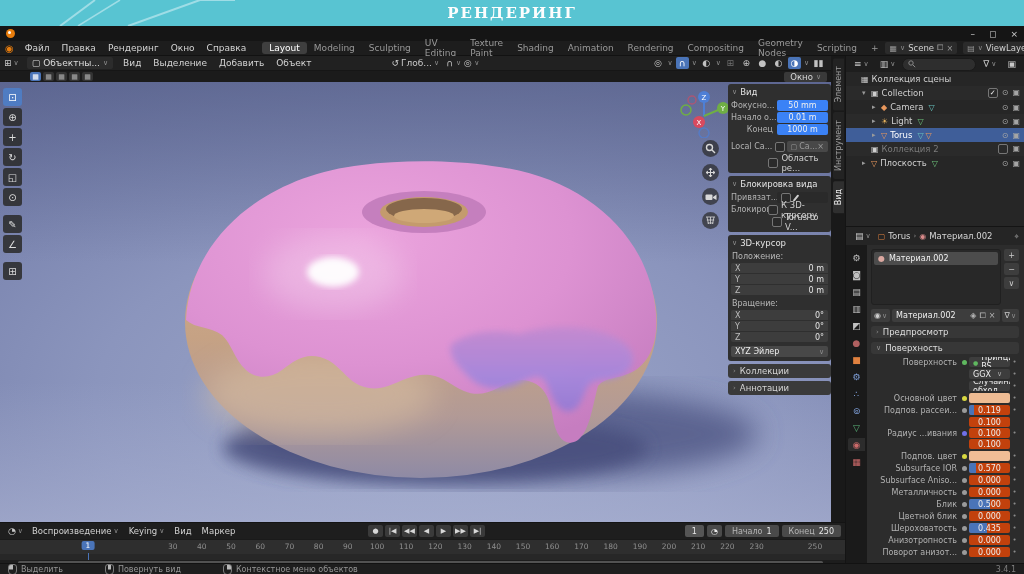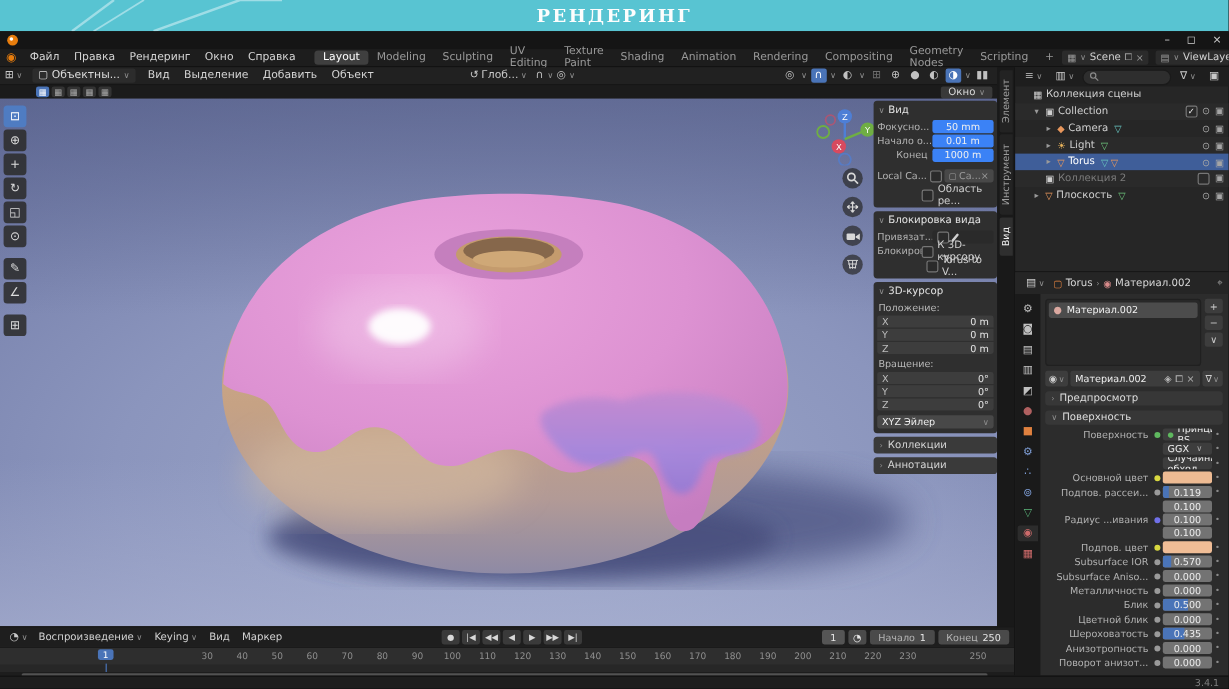--- a/index.html
+++ b/index.html
@@ -142,21 +142,21 @@
   .db-name .tail{margin-left:auto;display:flex;gap:3px;color:#b5b5b5;}
   .sec-bar{margin-top:4px;background:#373737;border-radius:3px;height:12px;display:flex;align-items:center;
            gap:4px;padding:0 5px;font-size:8.5px;color:#dedede;}
   .prop-rows{margin-top:3px;}
   .prow{display:flex;align-items:center;margin-bottom:2px;}
   .prow-label{width:86px;text-align:right;padding-right:3px;color:#b2b2b2;font-size:8px;white-space:nowrap;overflow:hidden;flex:none;}
   .sock{width:9px;display:flex;justify-content:center;flex:none;}
   .sock i{width:5px;height:5px;border-radius:50%;display:block;}
   .pfield{flex:1;height:10px;background:#3d3d3d;border-radius:2px;position:relative;display:flex;
           align-items:center;font-size:8px;color:#ededed;overflow:hidden;}
-  .pfield.slider{background:#737373;justify-content:center;}
+  .pfield.slider{background:#c2410c;justify-content:center;}
   .pfield .fill{position:absolute;left:0;top:0;bottom:0;background:#4a74b8;}
   .pfield .val{position:relative;z-index:1;}
   .pfield.chiptxt{padding:0 4px;gap:3px;}
   .pfield .sel-car{margin-left:auto;padding-right:4px;color:#a8a8a8;font-size:7px;}
   .deco{width:9px;text-align:center;color:#8a8a8a;font-size:7px;flex:none;}
   .vgroup{flex:1;display:flex;flex-direction:column;gap:1px;}
   .vgroup .pfield{flex:none;}
   
   .statusbar{position:absolute;left:0;top:563px;width:1024px;height:11px;background:#1e1e1e;
              display:flex;align-items:center;font-size:8px;color:#969696;padding:0 8px;box-sizing:border-box;gap:10px;border-top:1px solid #121212;}
@@ -884,15 +884,29 @@
               <span class="fill" style="width: 0%;"></span>
               <span class="val">0.000</span>
             </span>
             <span class="deco">•</span>
           </div>
         </div>
     </div>
   </div>
 
   <div class="statusbar">
+    <span id="status-hints" style="display:flex;gap:42px;">
+        <span class="hint">
+          <span class="mouse left"></span>
+          <span>Выделить</span>
+        </span>
+        <span class="hint">
+          <span class="mouse middle"></span>
+          <span>Повернуть вид</span>
+        </span>
+        <span class="hint">
+          <span class="mouse right"></span>
+          <span>Контекстное меню объектов</span>
+        </span>
+      </span>
     <span class="version">3.4.1</span>
   </div>
 </div>
 
 </body></html>

